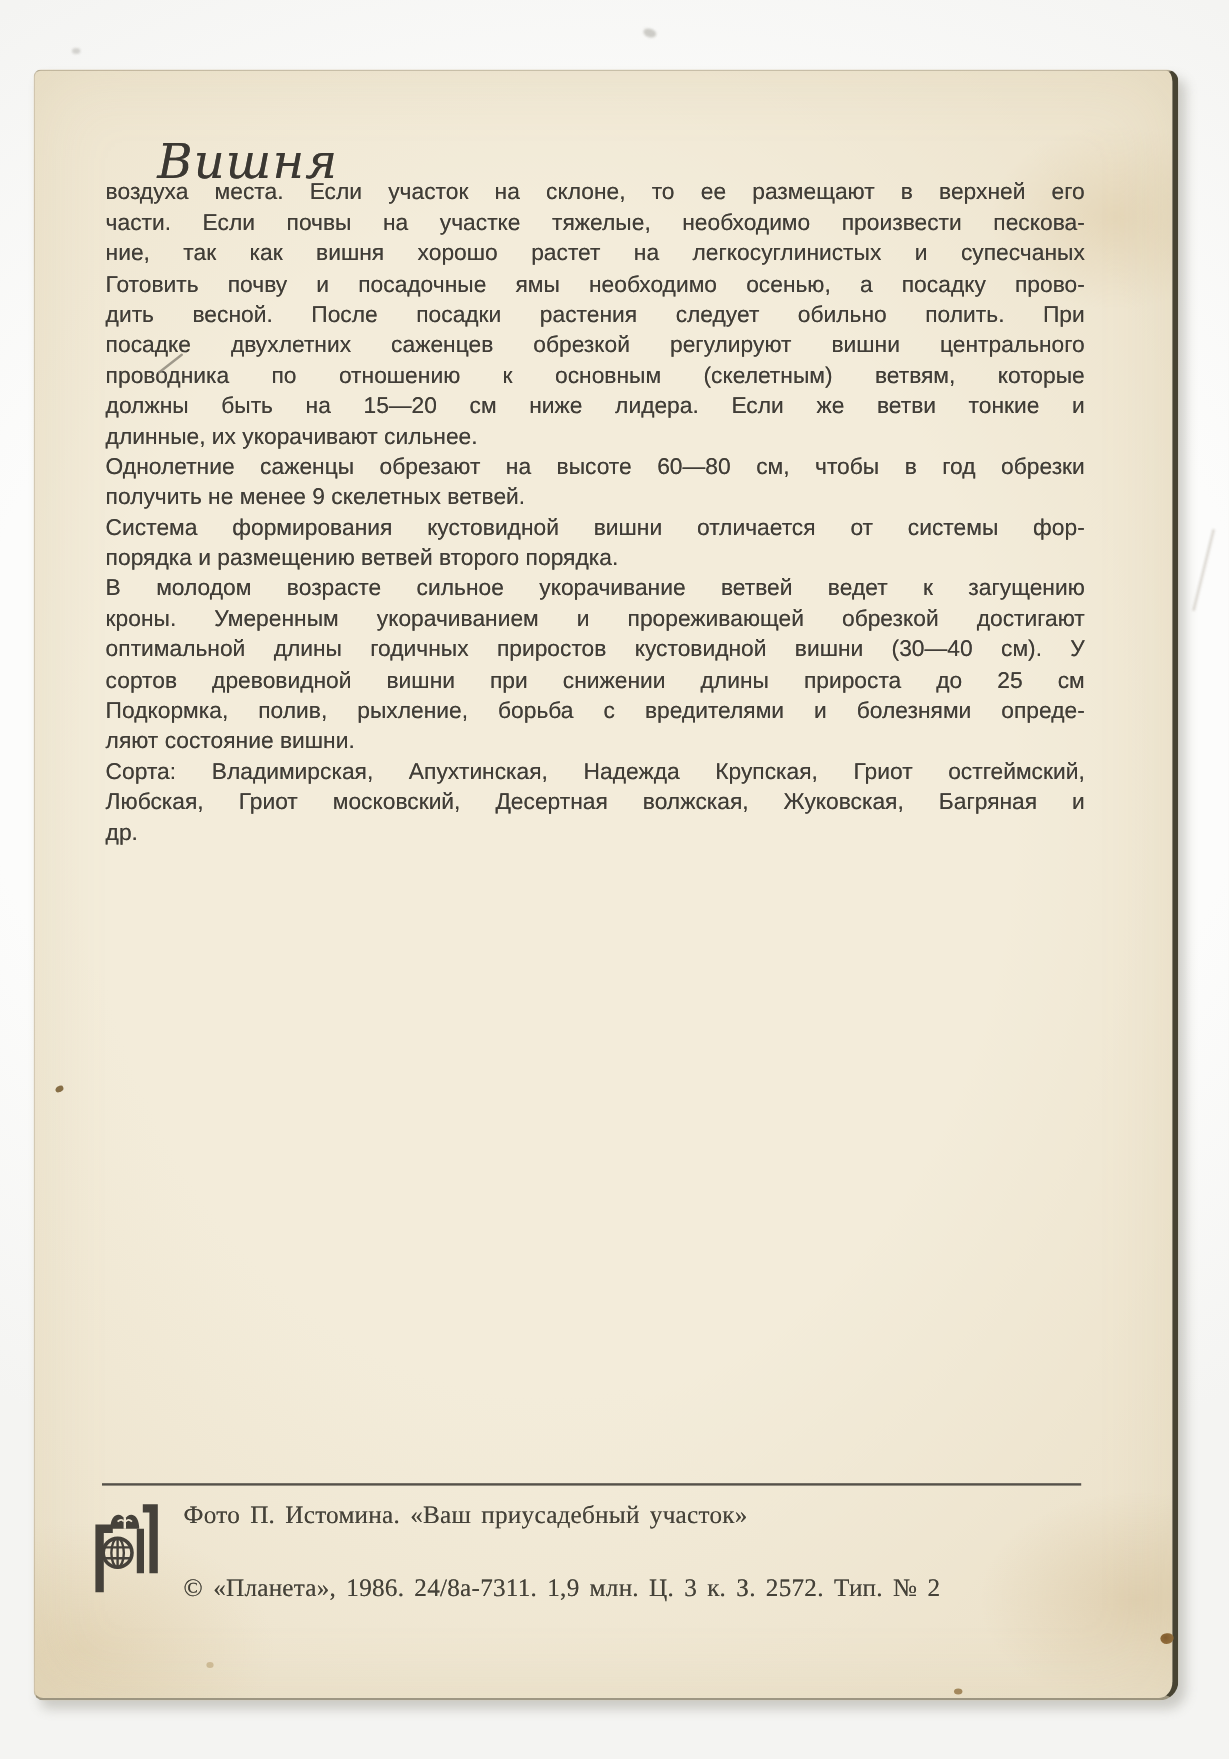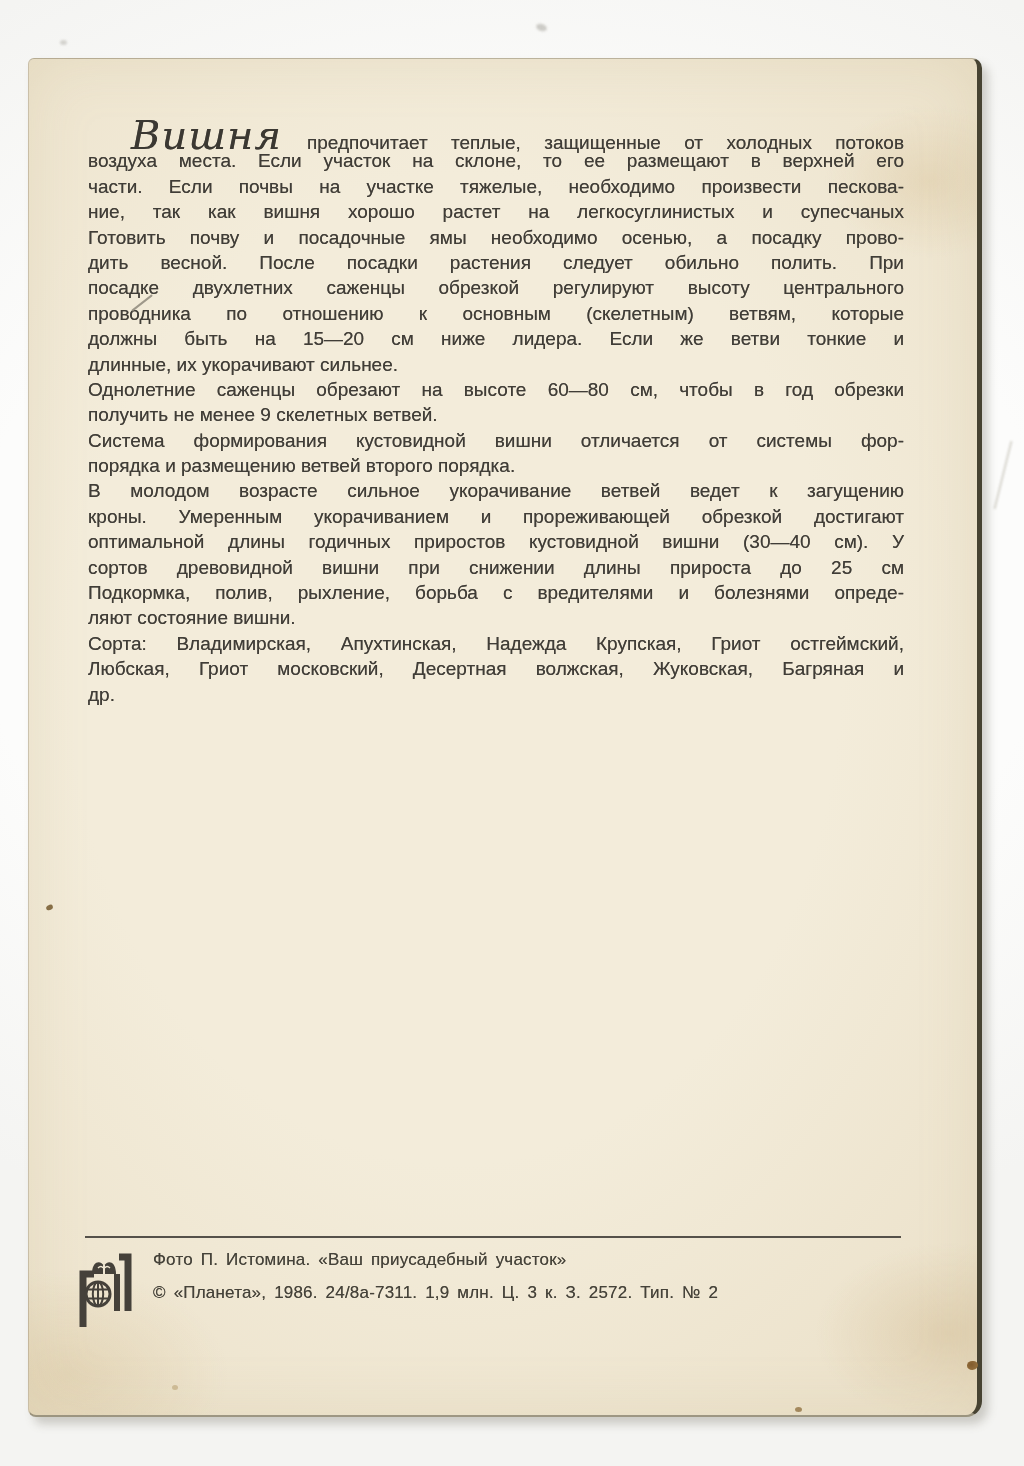--- a/index.html
+++ b/index.html
@@ -44,26 +44,27 @@
     flex:none;
     font-family:"DejaVu Serif", serif;font-style:italic;font-weight:500;
     font-size:40px;line-height:25.4px;letter-spacing:1px;
     padding-right:25px;color:#3b3832;margin-left:43px;
   }
   .line.first .rest{flex:1;text-align:justify;text-align-last:justify;}
   
   .divider{position:absolute;left:56px;top:1177px;width:816px;height:2px;background:#55514a;}
   .logo{position:absolute;left:44px;top:1192px;width:64px;height:76px;}
   .footer-line{
-    position:absolute;left:124px;color:#454239;font-size:17px;
+    position:absolute;left:124px;color:#454239;font-size:21px;
     letter-spacing:0.2px;word-spacing:3px;white-space:nowrap;
     text-shadow:0 0 0.5px rgba(69,66,57,0.7);
+    font-family:Liberation Serif, serif;
   }
   .credit{top:1191px;}
-  .copyright{top:1224px;}
+  .copyright{top:1252px;}
   .mailing{
     position:absolute;left:124px;top:1256px;color:#45423a;font-size:17.5px;
     letter-spacing:0.8px;word-spacing:6px;white-space:nowrap;
     text-shadow:0 0 0.5px rgba(69,66,58,0.7);
   }
   
   .spot{position:absolute;pointer-events:none;}
   .fleck1{left:17px;top:846px;width:7px;height:5px;background:#7a6036;border-radius:60% 40% 55% 45%;transform:rotate(-20deg);opacity:.9;}
   .fleck2{left:938px;top:1302px;width:11px;height:9px;background:radial-gradient(circle at 40% 40%, #7c5526, #96713c);border-radius:50% 45% 55% 50%;opacity:.95;}
   .fleck3{left:766px;top:1348px;width:7px;height:5px;background:#97794a;border-radius:50%;opacity:.85;}
@@ -75,30 +76,29 @@
 </style>
 </head>
 <body>
 
 <div class="card">
 
   <div class="text-block">
       <div class="para">
         <div class="line first">
           <span class="lead-title">Вишня</span>
-          <span class="rest">предпочитает теплые, защищенные от холодных потоков</span>
         </div>
         <div class="line">воздуха места. Если участок на склоне, то ее размещают в верхней его</div>
         <div class="line">части. Если почвы на участке тяжелые, необходимо произвести пескова-</div>
         <div class="line">ние, так как вишня хорошо растет на легкосуглинистых и супесчаных</div>
       </div>
       <div class="para">
         <div class="line">Готовить почву и посадочные ямы необходимо осенью, а посадку прово-</div>
         <div class="line">дить весной. После посадки растения следует обильно полить. При</div>
-        <div class="line">посадке двухлетних саженцы обрезкой регулируют высоту центрального</div>
+        <div class="line">посадке двухлетних саженцев обрезкой регулируют вишни центрального</div>
         <div class="line">проводника по отношению к основным (скелетным) ветвям, которые</div>
         <div class="line">должны быть на 15—20 см ниже лидера. Если же ветви тонкие и</div>
         <div class="line last">длинные, их укорачивают сильнее.</div>
       </div>
       <div class="para">
         <div class="line">Однолетние саженцы обрезают на высоте 60—80 см, чтобы в год обрезки</div>
         <div class="line last">получить не менее 9 скелетных ветвей.</div>
       </div>
       <div class="para">
         <div class="line">Система формирования кустовидной вишни отличается от системы фор-</div>

